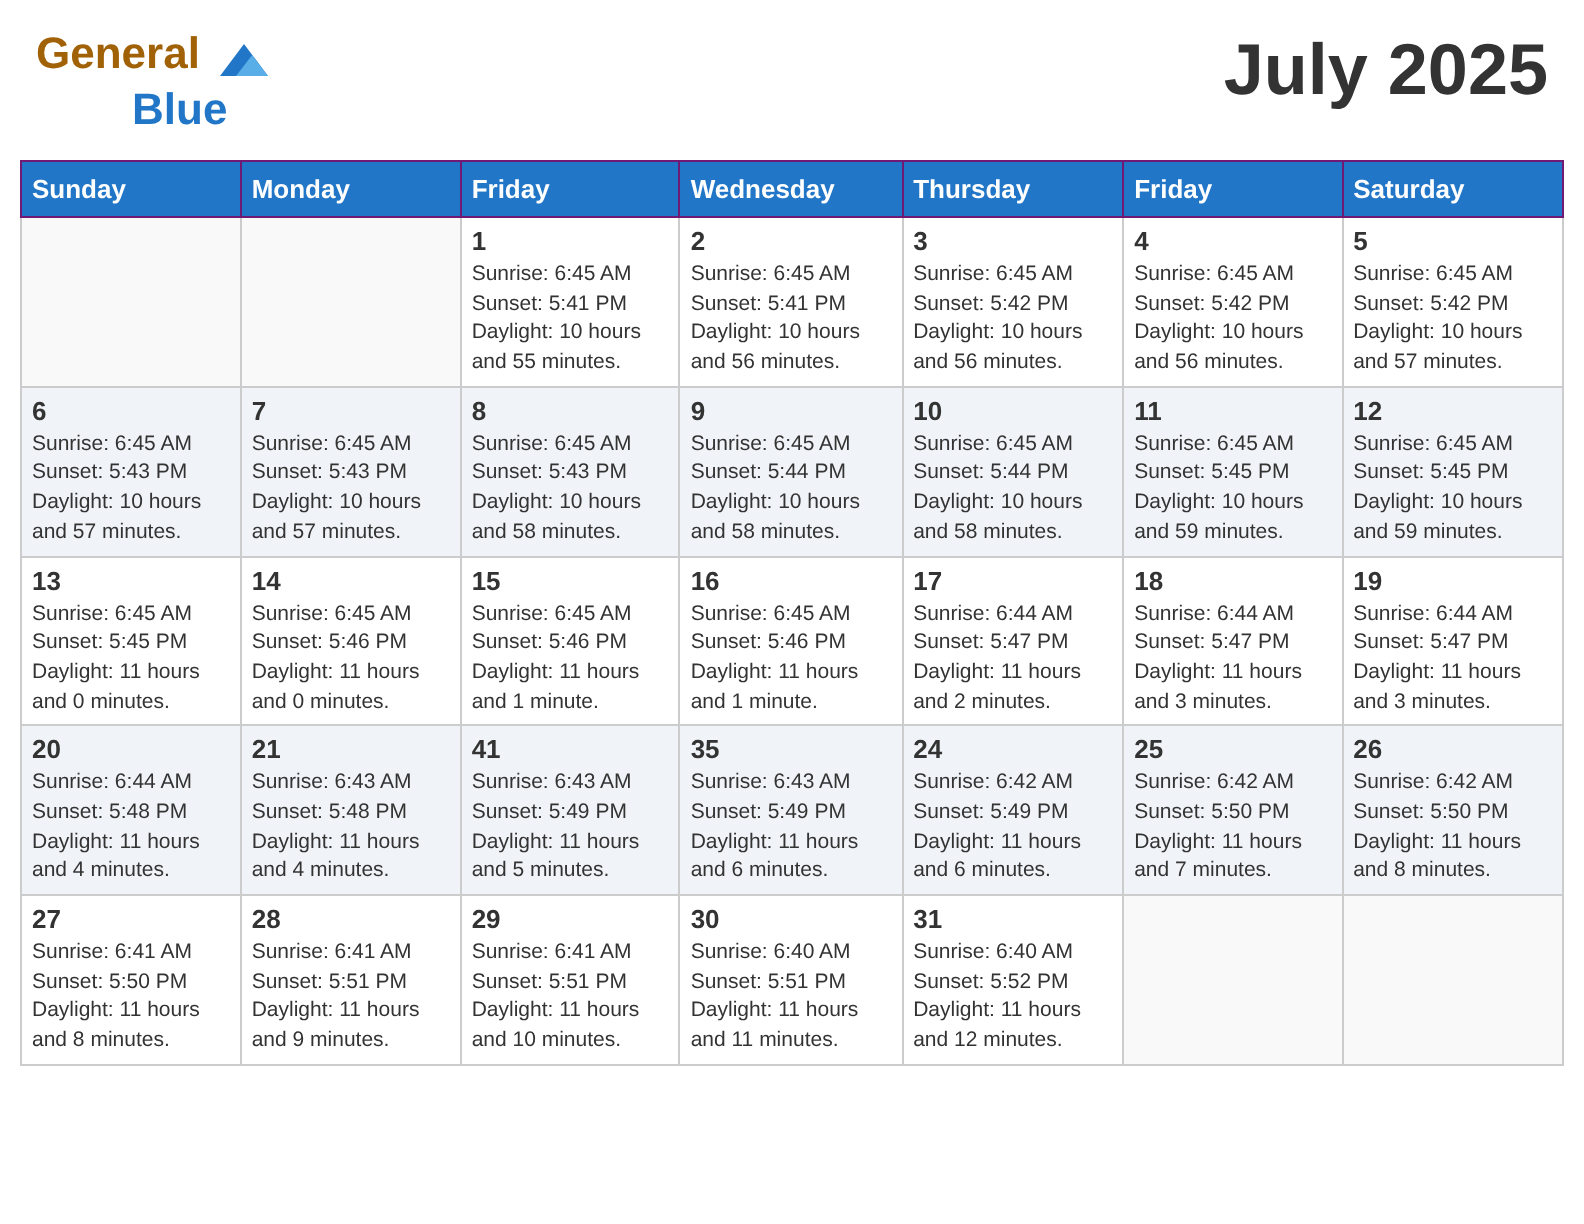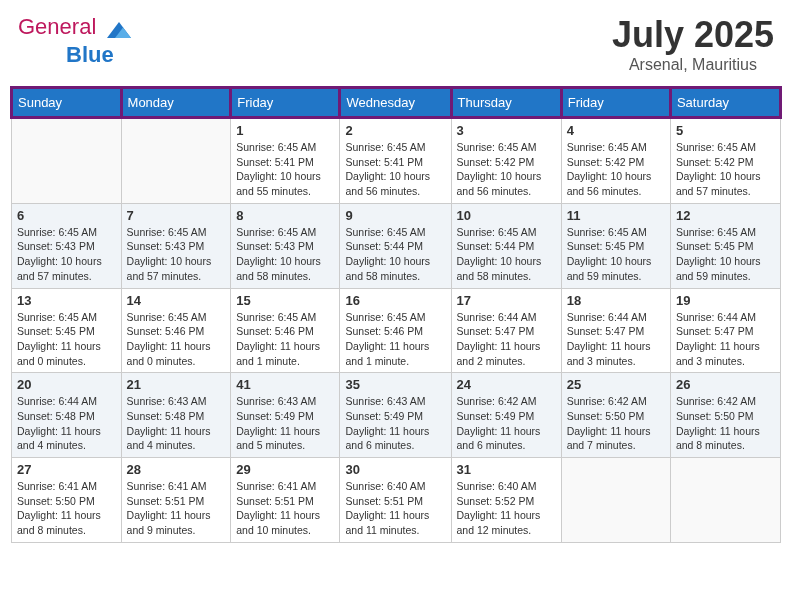--- a/index.html
+++ b/index.html
@@ -42,22 +42,22 @@
       width: 100%;
       border-collapse: collapse;
       font-size: 11px;
     }
     .calendar th {
       background-color: #2176c7;
       color: #fff;
       text-align: left;
       padding: 6px 5px;
       font-size: 13px;
-      font-weight: normal;
-      border: 3px solid #701a75;
+      font-weight: bold;
+      border: 1px solid #701a75;
     }
     .calendar td {
       border: 1px solid #ccc;
       vertical-align: top;
       padding: 4px 5px;
       width: 113px;
       height: 80px;
       background: #fff;
     }
     .calendar td.empty {
@@ -79,33 +79,32 @@
     }
   </style>
 </head>
 <body>
 
 <div class="header">
   <div class="logo">
     <div>
       <div style="display:flex;align-items:center;">
         <div>
-          <span style="font-size:22px;font-weight:normal;color:#be185d;">General</span>
+          <span style="font-size:22px;font-weight:bold;color:#a16207;">General</span>
           <svg class="logo-icon" viewBox="0 0 40 30" style="display:inline-block;vertical-align:middle;margin-left:2px;">
             <polygon points="5,25 20,5 35,25" fill="#2176c7"></polygon>
             <polygon points="15,25 25,12 35,25" fill="#5aaee8"></polygon>
           </svg>
         </div>
       </div>
       <div style="font-size:22px;font-weight:bold;color:#2176c7;margin-top:-4px;margin-left:48px;">Blue</div>
     </div>
   </div>
   <div class="title-block">
     <div class="month-title">July 2025</div>
-    <div class="subtitle">Arsenal, Mauritius</div>
   </div>
 </div>
 
 <table class="calendar">
   <thead>
     <tr>
       <th>Sunday</th>
       <th>Monday</th>
       <th>Friday</th>
       <th>Wednesday</th>

